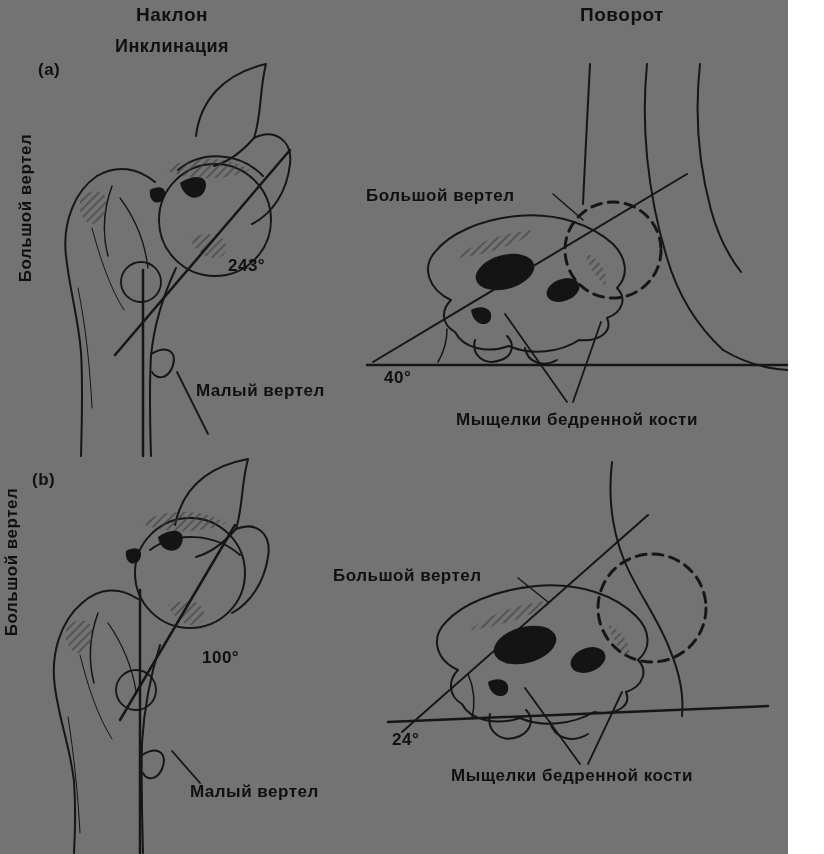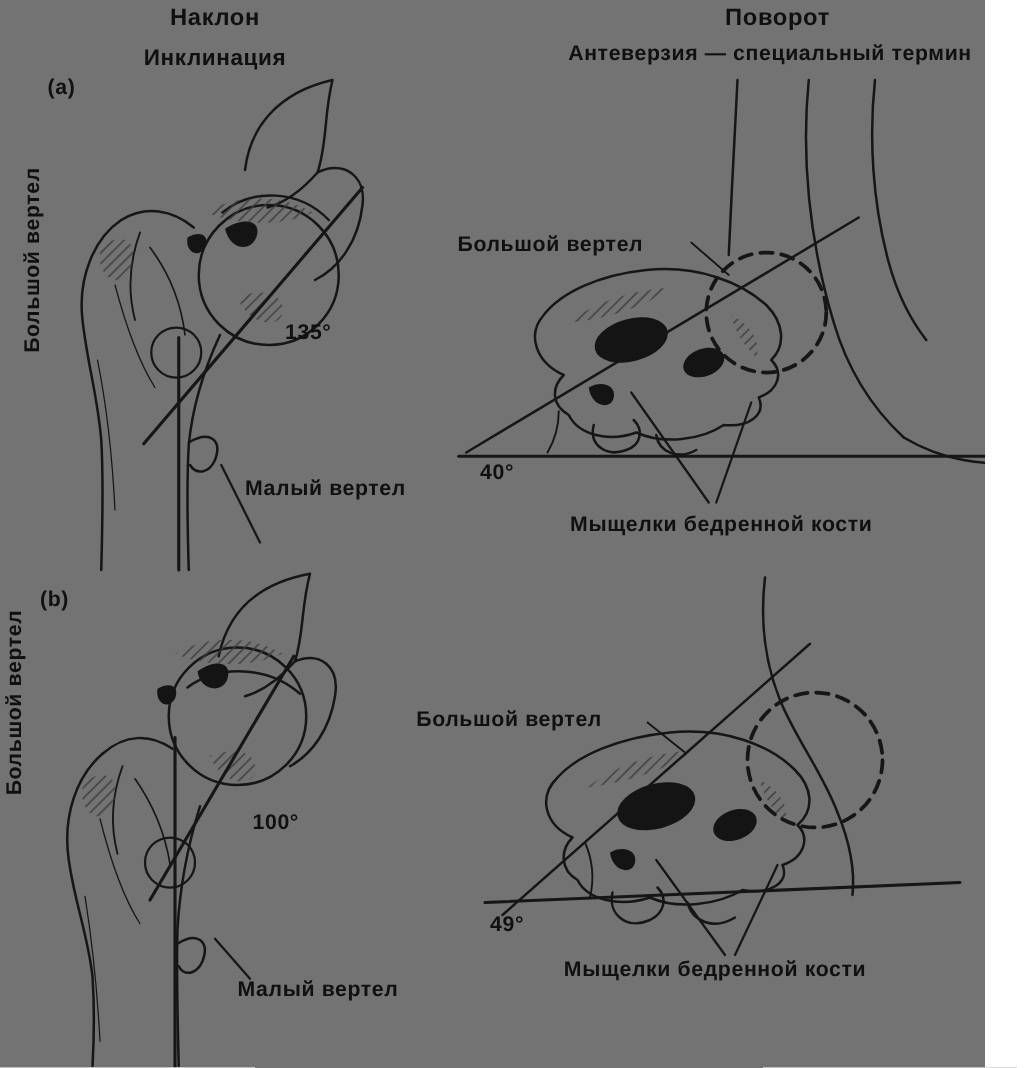--- a/index.html
+++ b/index.html
@@ -19,25 +19,24 @@
   .stroke{stroke:#161616;fill:none;stroke-linecap:round;stroke-linejoin:round;}
 </style>
 </head>
 <body>
 
 <div class="canvas">
 
   <span class="lbl big ctr" style="left:172px;top:4px">Наклон</span>
   <span class="lbl mid ctr" style="left:172px;top:36px">Инклинация</span>
   <span class="lbl big ctr" style="left:622px;top:4px">Поворот</span>
-  <span class="lbl ctr" style="left:616px;top:33px">Антеверзия — специальный термин</span>
 
   <span class="lbl" style="left:38px;top:60px">(a)</span>
   <span class="lbl vert" style="left:26px;top:208px">Большой вертел</span>
-  <span class="lbl" style="left:228px;top:256px">135°</span>
+  <span class="lbl" style="left:228px;top:256px">243°</span>
   <span class="lbl" style="left:196px;top:381px">Малый вертел</span>
 
   <svg style="left:0;top:58px" width="330" height="400" viewBox="0 0 330 400">
     <defs>
       <pattern id="hA" width="6" height="6" patternUnits="userSpaceOnUse" patternTransform="rotate(45)">
         <path d="M3,0 V6" stroke="#3a3a3a" stroke-width="1.1"></path>
       </pattern>
     </defs>
     <g class="stroke" stroke-width="2">
       <path d="M196,78 C200,44 222,16 266,6 C259,34 262,56 254,80 C274,70 293,82 290,106 C287,134 272,156 252,166"></path>
@@ -140,21 +139,21 @@
       <path d="M168,150 C188,142 206,146 204,162 C202,176 176,172 168,150 Z" fill="url(#hC)"></path>
     </g>
     <g class="stroke" stroke-width="2.5">
       <line x1="140" y1="398" x2="140" y2="135"></line>
       <line x1="120" y1="265" x2="235" y2="70"></line>
     </g>
     <line class="stroke" stroke-width="1.8" x1="200" y1="328" x2="172" y2="296"></line>
   </svg>
 
   <span class="lbl" style="left:333px;top:566px">Большой вертел</span>
-  <span class="lbl" style="left:392px;top:730px">49°</span>
+  <span class="lbl" style="left:392px;top:730px">24°</span>
   <span class="lbl ctr" style="left:572px;top:766px">Мыщелки бедренной кости</span>
 
   <svg style="left:340px;top:460px" width="484" height="394" viewBox="0 0 484 394">
     <defs>
       <pattern id="hD" width="6" height="6" patternUnits="userSpaceOnUse" patternTransform="rotate(45)">
         <path d="M3,0 V6" stroke="#3a3a3a" stroke-width="1.1"></path>
       </pattern>
     </defs>
     <g class="stroke" stroke-width="2">
       <path d="M272,2 C268,36 272,70 284,100 C296,130 318,158 330,190"></path>

